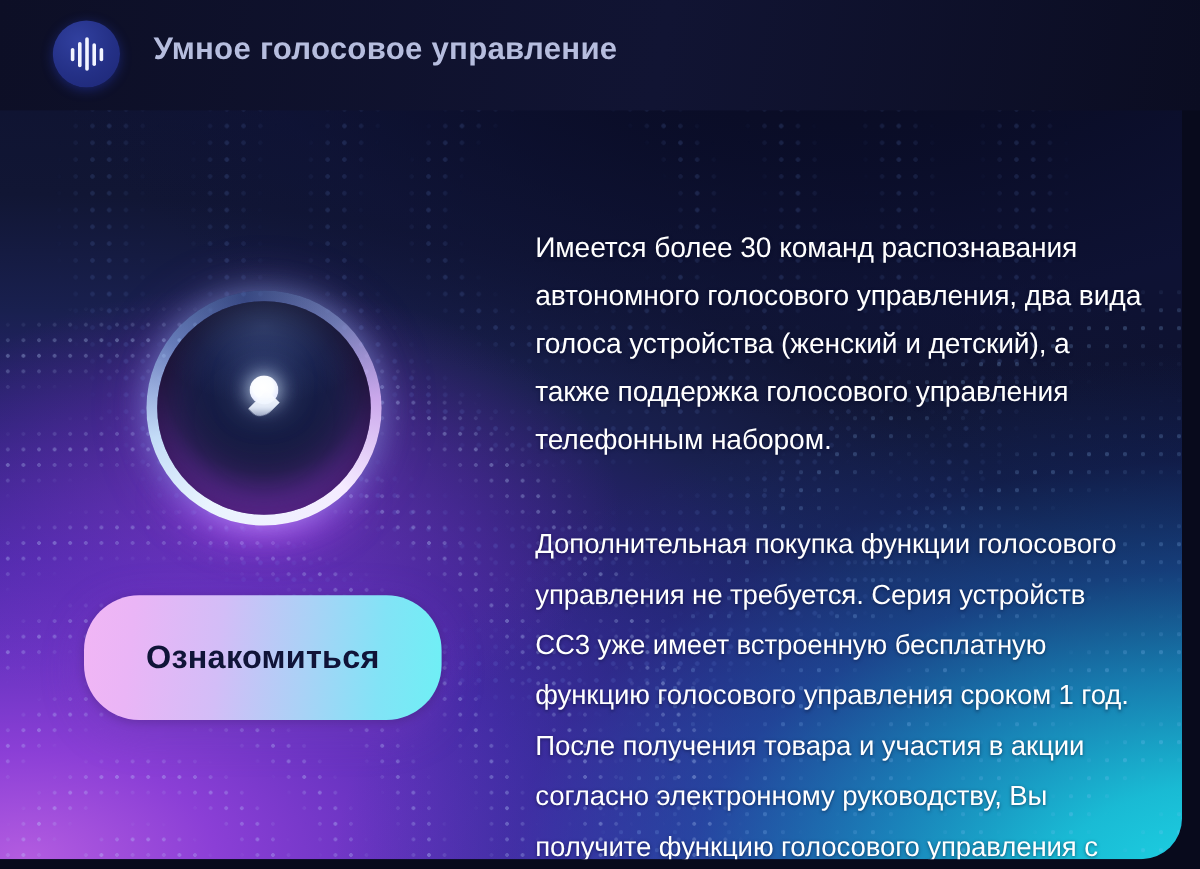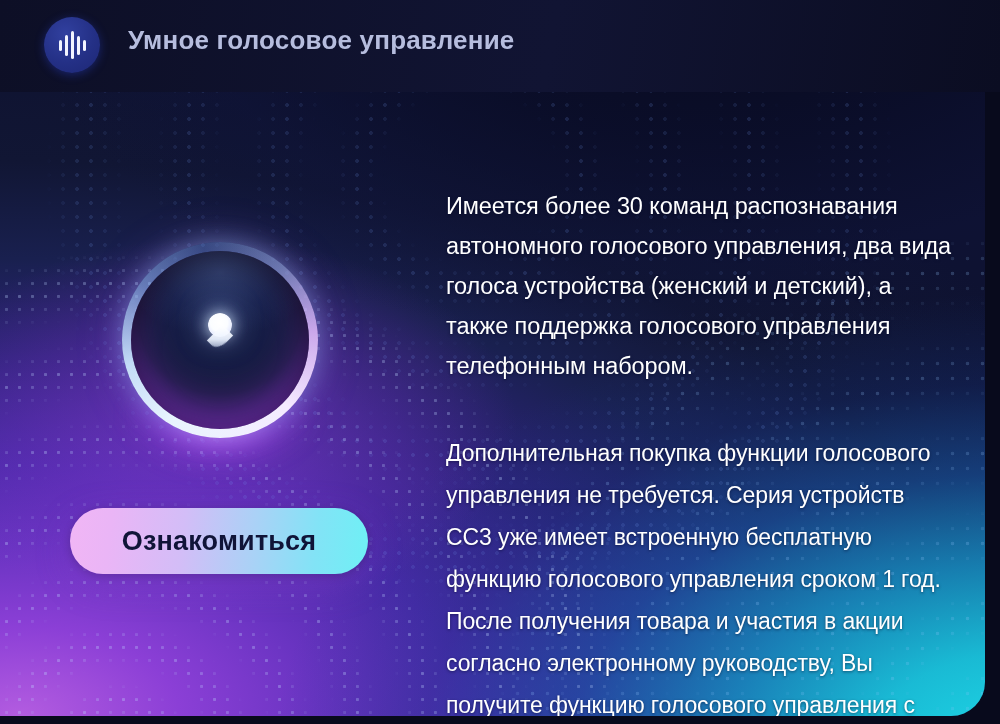--- a/index.html
+++ b/index.html
@@ -232,23 +232,23 @@
     transform: translateX(-50%) rotate(45deg);
     border-radius: 0 0 60% 0;
     background: linear-gradient(135deg, rgba(255,255,255,.98) 0%, rgba(236,243,255,.92) 55%, rgba(205,222,255,.45) 100%);
     filter: blur(.4px);
   }
 
   
   .cta {
     position: absolute;
     left: 70px;
-    top: 452px;
+    top: 440px;
     width: 298px;
-    height: 66px;
+    height: 104px;
     border: none;
     border-radius: 46px;
     background: linear-gradient(96deg, #f1b6f5 0%, #eab5f6 14%, #d3bdf7 38%, #a9d2f6 62%, #82e3f6 82%, #6ef0f5 100%);
     color: #101438;
     font-family: "Liberation Sans", "DejaVu Sans", sans-serif;
     font-size: 27px;
     font-weight: 700;
     letter-spacing: .2px;
     cursor: pointer;
     box-shadow: 0 10px 34px rgba(120,60,190,.40), 0 2px 8px rgba(0,0,0,.22);

